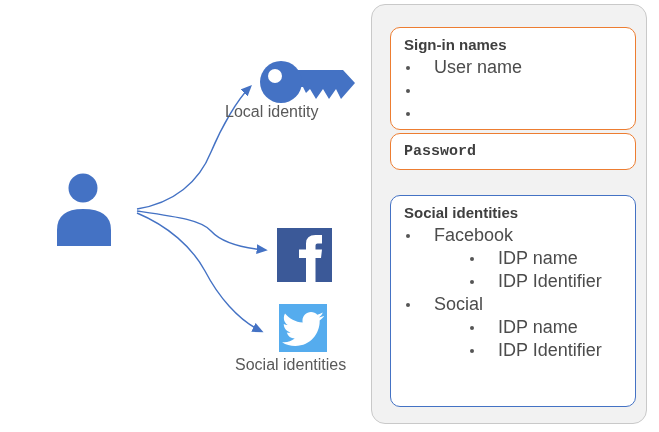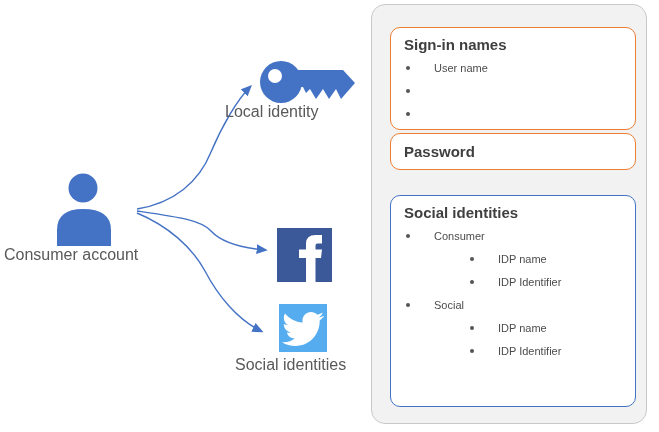--- a/index.html
+++ b/index.html
@@ -18,24 +18,24 @@
     background:#F2F2F2; border:1.5px solid #C9C9C9; border-radius:14px;
     box-sizing:border-box;
   }
   .card {
     background:#ffffff; border-radius:10px; box-sizing:border-box;
     margin-left:18px; width:246px; padding:6px 10px 4px 12px;
   }
   .card.orange { border:1.5px solid #ED7D31; }
   .card.blue   { border:1.5px solid #4472C4; }
   .card-signin   { margin-top:22px; height:103px; }
-  .card-password { margin-top:3px;  height:37px; padding-top:7px; }
+  .card-password { margin-top:3px;  height:37px; padding-top:7px;font-family:Liberation Mono, monospace; }
   .card-social   { margin-top:25px; height:212px; }
   .card-title { font-weight:bold; font-size:15px; color:#3F3F3F; padding:2px 0 3px 1px; }
-  .row { display:flex; align-items:center; height:23px; font-size:11px; color:#4C4C4C; }
+  .row { display:flex; align-items:center; height:23px; font-size:18px; color:#4C4C4C; }
   .dot { width:4px; height:4px; border-radius:50%; background:#555; flex:none; }
   .lvl1 .dot { margin-left:3px;  margin-right:24px; }
   .lvl2 .dot { margin-left:67px; margin-right:24px; }
   svg { display:block; }
   .arrow-layer { position:absolute; left:0; top:0; pointer-events:none; }
 </style>
 </head>
 <body>
 
 <div class="canvas">
@@ -50,21 +50,20 @@
       <path d="M137,209 C174,203 199,182 211,152 C222,126 237,100 250,87" marker-end="url(#ah)"></path>
       <path d="M137,211 C178,217 201,220 211,231 C222,243 243,248 265,250" marker-end="url(#ah)"></path>
       <path d="M137,213 C168,226 192,247 205,271 C218,296 238,320 261,331" marker-end="url(#ah)"></path>
     </g>
   </svg>
 
   <svg class="abs" style="left:56px; top:173px;" width="58" height="73" viewBox="0 0 58 73">
     <circle cx="27" cy="15" r="14.5" fill="#4472C4"></circle>
     <path d="M1 73 V57 Q1 36 27 36 Q55 36 55 57 V73 Z" fill="#4472C4"></path>
   </svg>
-  <div class="node-label" style="left:4px; top:246px; width:160px;">Consumer account</div>
 
   <svg class="abs" style="left:260px; top:59px;" width="96" height="46" viewBox="0 0 96 46">
     <path d="M36 11 H83 L95 24 L81 40 L76 30 L69 40 L63 30 L56 40 L50 30 L46 34 L43 28 L36 28 Z" fill="#4472C4"></path>
     <circle cx="21" cy="23" r="21" fill="#4472C4"></circle>
     <circle cx="15" cy="17" r="7" fill="#ffffff"></circle>
   </svg>
   <div class="node-label" style="left:225px; top:103px; width:160px;">Local identity</div>
 
   <svg class="abs" style="left:277px; top:228px;" width="55" height="54" viewBox="0 0 55 54">
     <rect width="55" height="54" fill="#3B5998"></rect>
@@ -93,21 +92,21 @@
     </div>
 
     <div class="card orange card-password">
       <div class="card-title">Password</div>
     </div>
 
     <div class="card blue card-social">
       <div class="card-title">Social identities</div>
       <div class="row lvl1">
         <span class="dot"></span>
-        <span>Consumer</span>
+        <span>Facebook</span>
       </div>
       <div class="row lvl2">
         <span class="dot"></span>
         <span>IDP name</span>
       </div>
       <div class="row lvl2">
         <span class="dot"></span>
         <span>IDP Identifier</span>
       </div>
       <div class="row lvl1">

